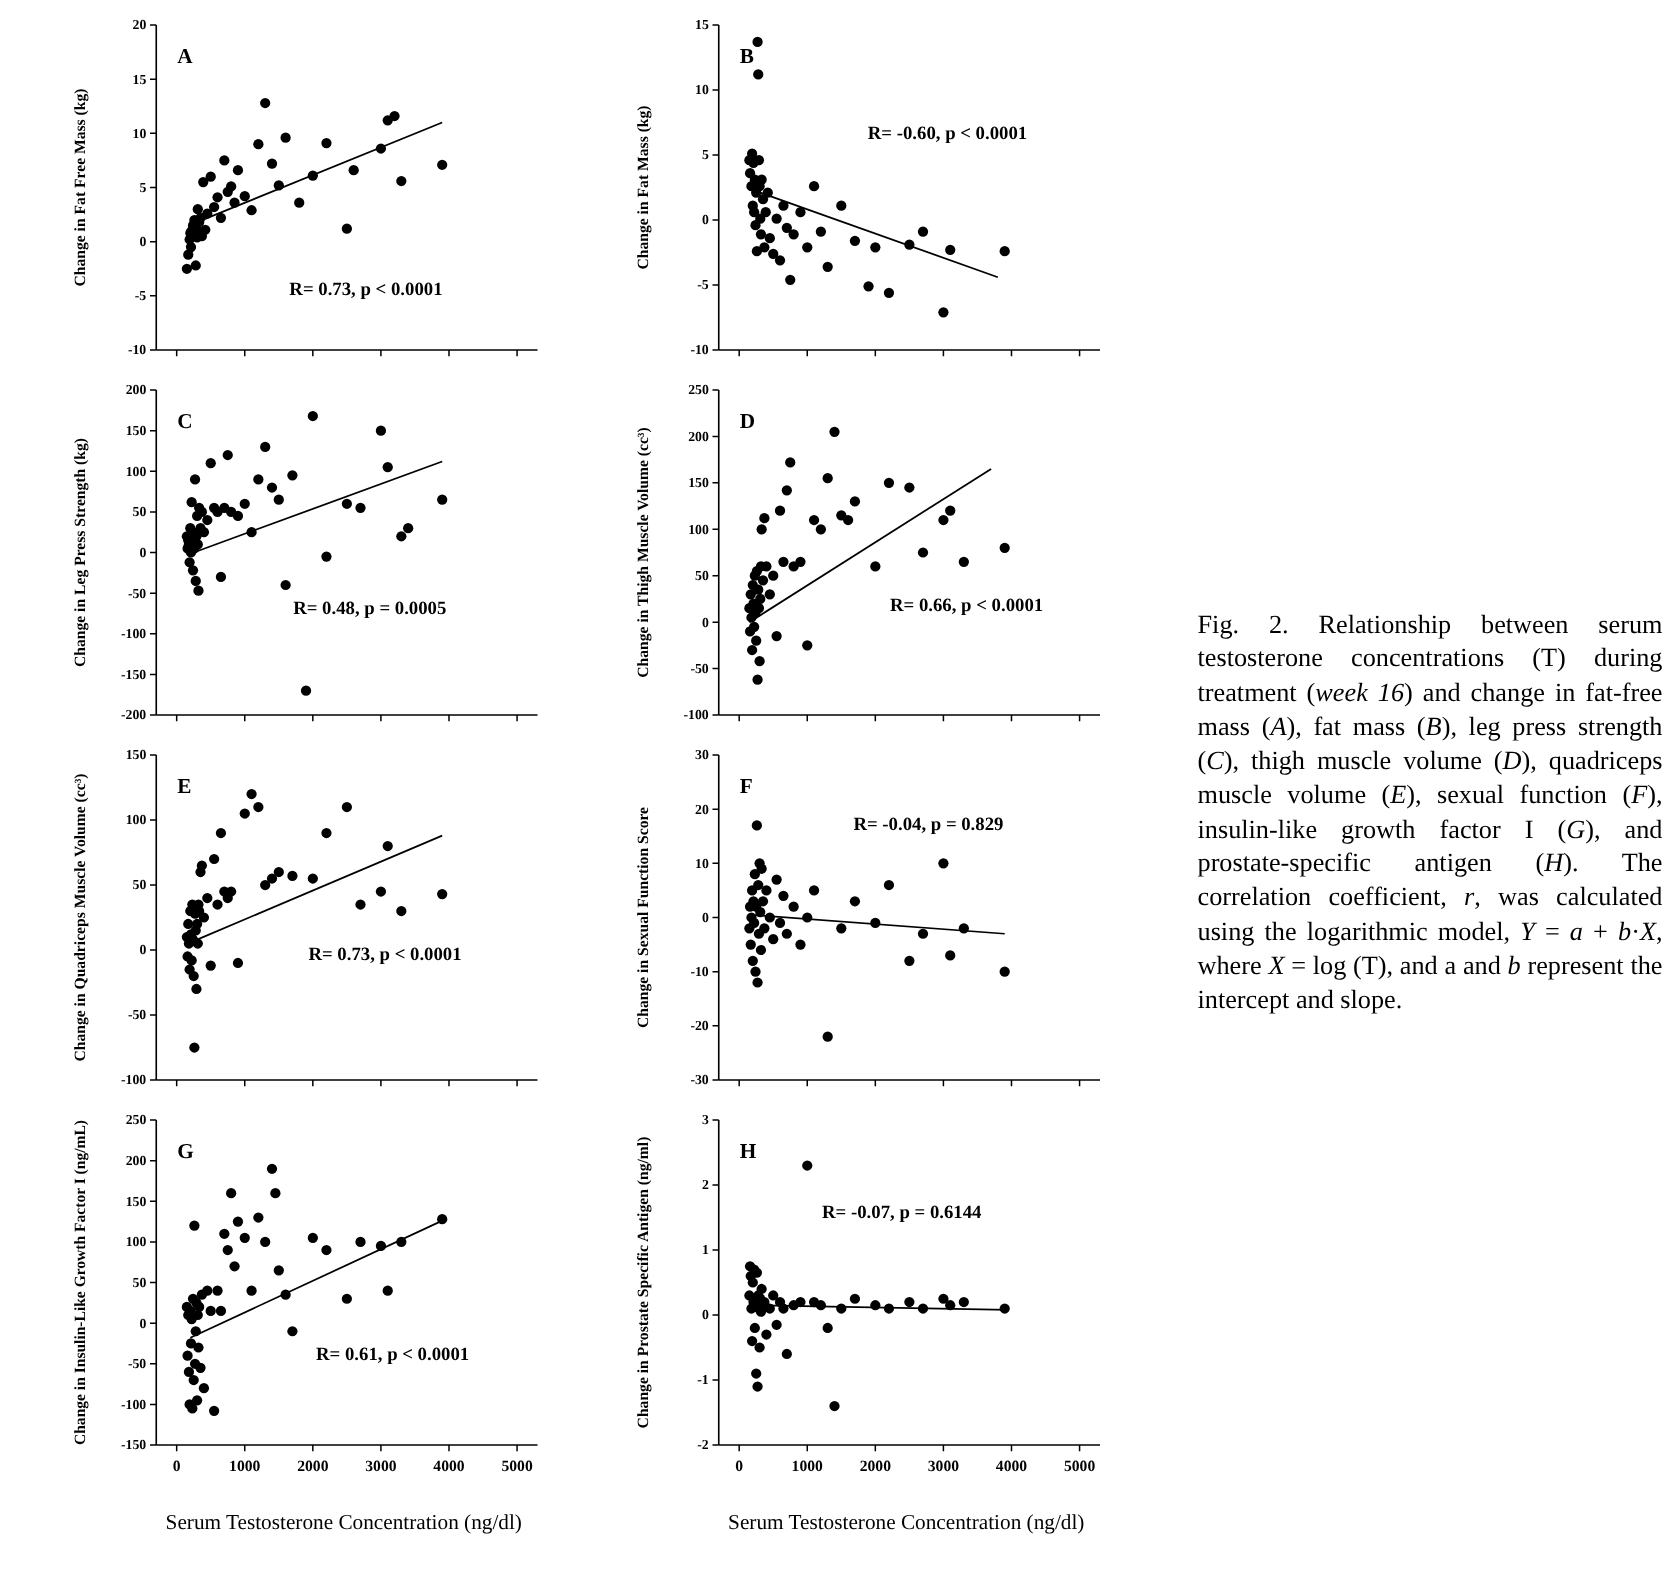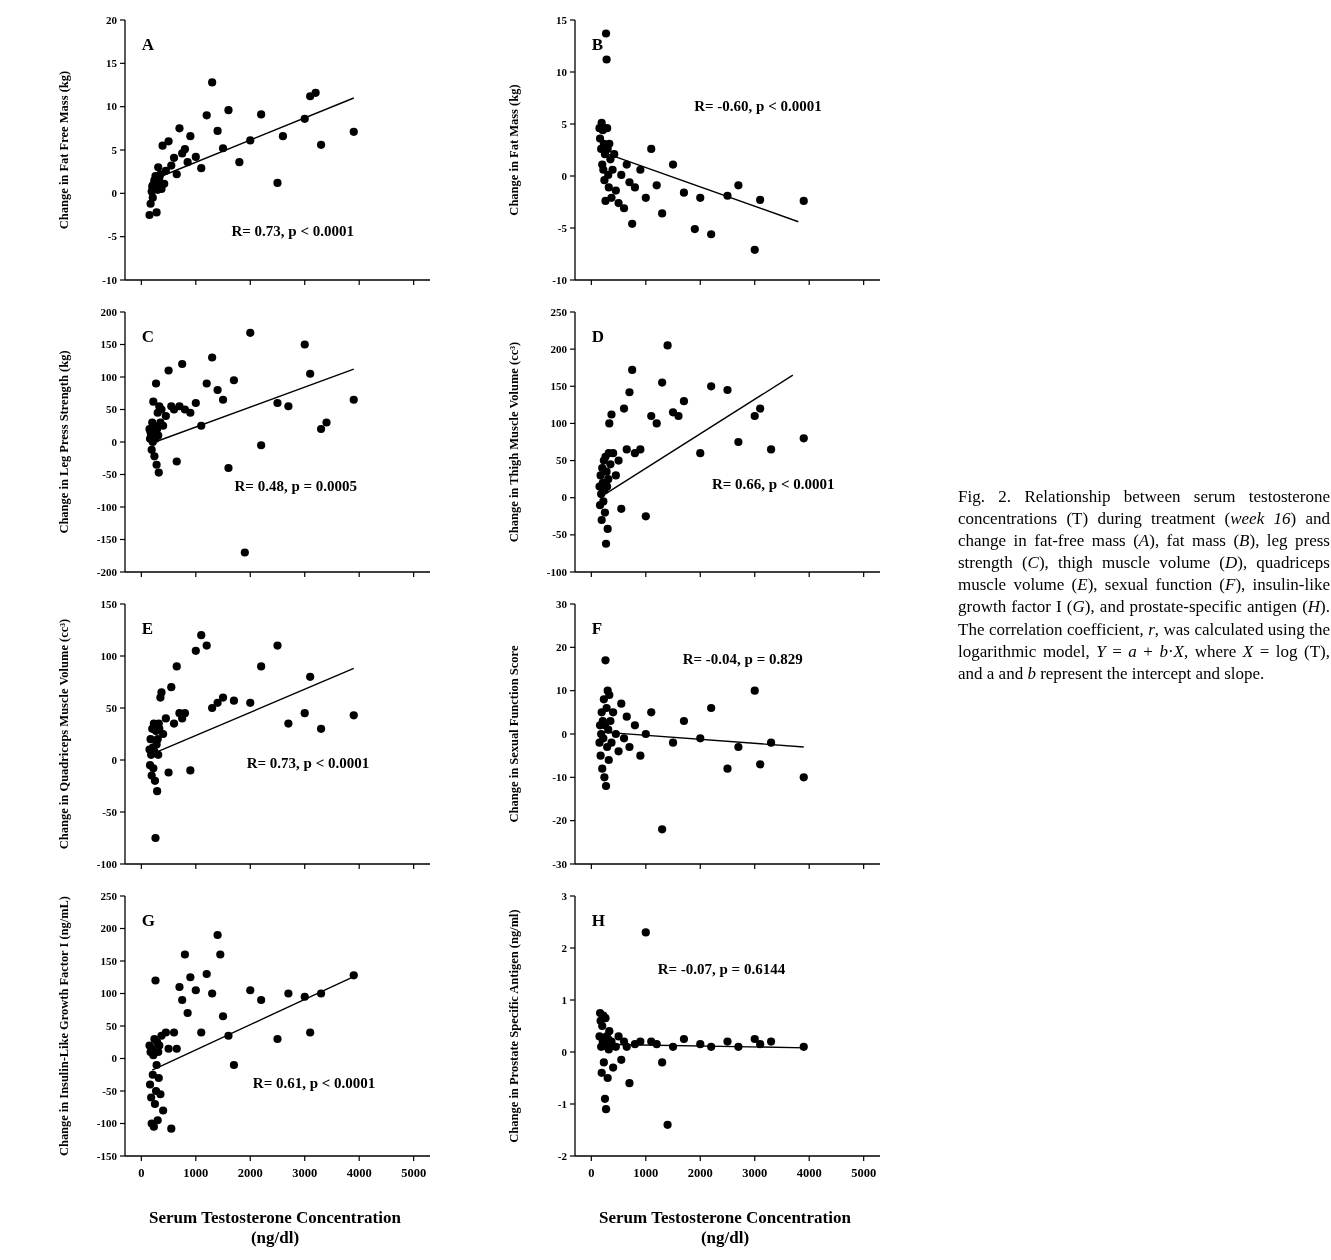--- a/index.html
+++ b/index.html
@@ -15,30 +15,30 @@
   .col { position: absolute; top: 8px; display: flex; flex-direction: column; }
   .col-left  { left: 55px; }
   .col-right { left: 505px; }
   .panel { margin-bottom: 6px; display: block; }
   svg text { font-family: "Liberation Serif", serif; font-weight: bold; fill: #000; }
   .x-title {
     width: 300px;
     margin-left: 70px;
     margin-top: 12px;
     text-align: center;
-    font-weight: bold;
+    font-weight: normal;
     font-size: 17px;
     color: #000;
   }
   .caption {
     position: absolute;
     left: 958px;
     top: 486px;
     width: 372px;
-    font-size: 17px;
+    font-size: 21px;
     line-height: 1.3;
     text-align: justify;
     color: #000;
   }
 </style>
 </head>
 <body>
 
 <div class="page">
 

